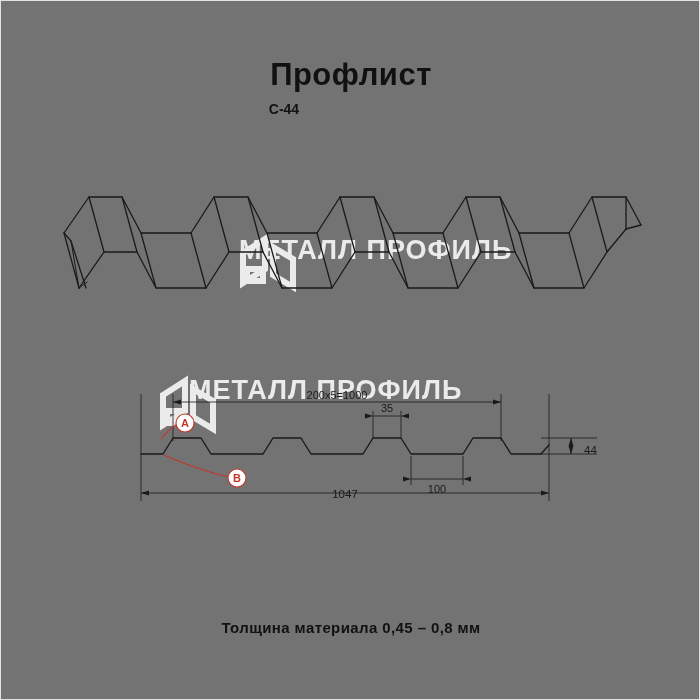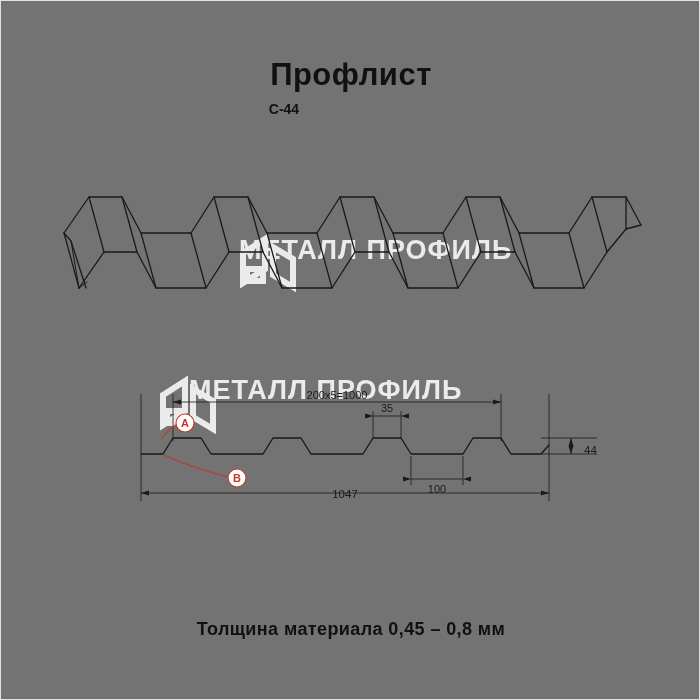--- a/index.html
+++ b/index.html
@@ -44,21 +44,21 @@
     font-size: 14px;
     font-weight: bold;
     color: #111;
   }
   .footer-note {
     position: absolute;
     top: 618px;
     left: 0;
     width: 700px;
     text-align: center;
-    font-size: 18px;
+    font-size: 15px;
     font-weight: bold;
     letter-spacing: 0.4px;
     color: #111;
   }
   svg.art {
     position: absolute;
     left: 0;
     top: 0;
     width: 700px;
     height: 700px;

